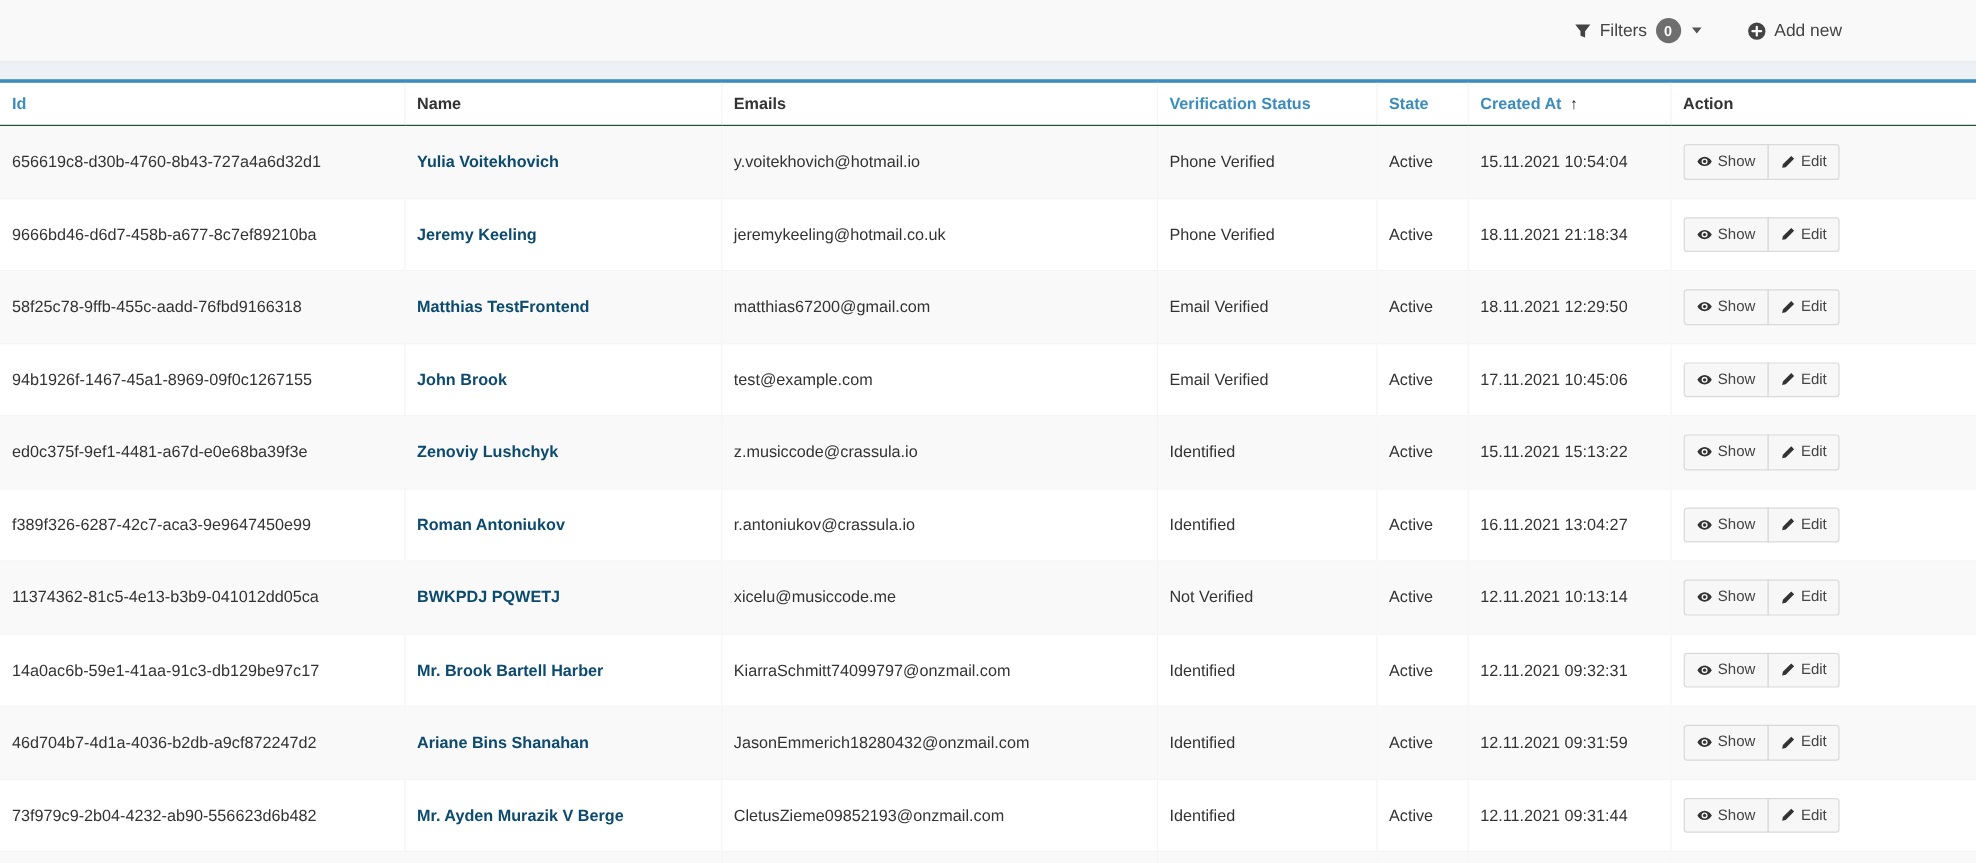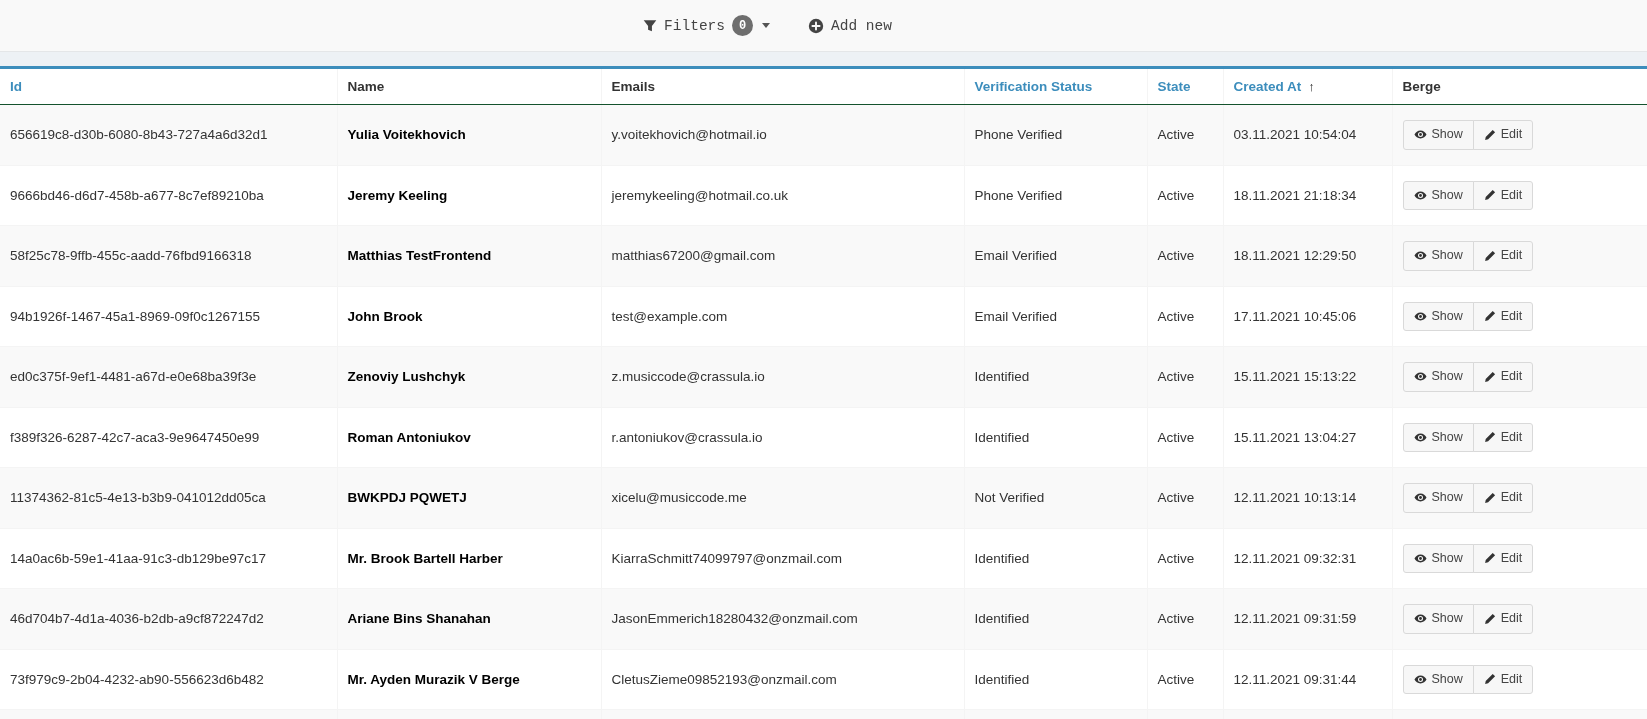--- a/index.html
+++ b/index.html
@@ -5,22 +5,22 @@
   * { box-sizing: border-box; margin: 0; padding: 0; }
   html, body {
     width: 1647px; height: 719px; overflow: hidden;
     font-family: "Liberation Sans", "DejaVu Sans", sans-serif;
     background: #edf1f5;
   }
 
   
   .toolbar {
     height: 52px; background: #f9f9f9; border-bottom: 1px solid #e4e6e8;
-    display: flex; align-items: center; justify-content: center;
-    gap: 38px; padding-right: 112px; color: #444; font-family: Liberation Mono, monospace;
+    display: flex; align-items: center; justify-content: flex-end;
+    gap: 38px; padding-right: 112px; color: #444;
   }
   .toolbar-control {
     display: inline-flex; align-items: center; gap: 7px;
     font-size: 14.5px; color: #444; cursor: pointer; user-select: none;
   }
   .toolbar-control svg { display: block; }
   .badge-count {
     min-width: 21px; height: 21px; border-radius: 11px; padding: 0 5px;
     background: #6e6e6e; color: #fff; font-size: 12px; font-weight: bold;
     display: inline-flex; align-items: center; justify-content: center;
@@ -56,21 +56,21 @@
 
   td {
     font-size: 13.5px; color: #333; padding: 15px 10px;
     border-right: 1px solid #f4f4f4; border-top: 1px solid #f4f4f4;
     white-space: nowrap; overflow: hidden; vertical-align: middle;
   }
   td:last-child { border-right: none; }
   tbody tr:nth-child(odd) td { background: #f9f9f9; }
 
   .name-link {
-    color: #000000; font-weight: bold; text-decoration: none; cursor: pointer;
+    color: #0c4a6e; font-weight: bold; text-decoration: none; cursor: pointer;
   }
 
   
   .btn-group { display: inline-flex; }
   .btn {
     display: inline-flex; align-items: center; gap: 5px;
     padding: 5px 10px; font-size: 12.5px; color: #444;
     background: #f7f7f7; border: 1px solid #d9d9d9; cursor: pointer;
     font-family: inherit; line-height: 1.4;
   }
@@ -117,33 +117,33 @@
     <thead>
       <tr>
         <th class="sortable">Id</th>
         <th>Name</th>
         <th>Emails</th>
         <th class="sortable">Verification Status</th>
         <th class="sortable">State</th>
         <th class="sortable">
           <span>Created At</span><span class="sort-arrow">↑</span>
         </th>
-        <th>Berge</th>
+        <th>Action</th>
       </tr>
     </thead>
     <tbody>
   <tr>
-    <td>656619c8-d30b-6080-8b43-727a4a6d32d1</td>
+    <td>656619c8-d30b-4760-8b43-727a4a6d32d1</td>
     <td>
       <a class="name-link">Yulia Voitekhovich</a>
     </td>
     <td>y.voitekhovich@hotmail.io</td>
     <td>Phone Verified</td>
     <td>Active</td>
-    <td>03.11.2021 10:54:04</td>
+    <td>15.11.2021 10:54:04</td>
     <td>
       <span class="btn-group">
         <button class="btn btn-show">
           <span>
             <svg width="13" height="13" viewBox="0 0 16 16" fill="#333">
               <path d="M8 3.2C4.6 3.2 1.9 5.6.6 8c1.3 2.4 4 4.8 7.4 4.8s6.1-2.4 7.4-4.8C14.1 5.6 11.4 3.2 8 3.2zm0 7.9A3.1 3.1 0 1 1 8 4.9a3.1 3.1 0 0 1 0 6.2z"></path>
               <circle cx="8" cy="8" r="1.7"></circle>
             </svg>
           </span>
           <span>Show</span>
@@ -289,21 +289,21 @@
   </tr>
 
   <tr>
     <td>f389f326-6287-42c7-aca3-9e9647450e99</td>
     <td>
       <a class="name-link">Roman Antoniukov</a>
     </td>
     <td>r.antoniukov@crassula.io</td>
     <td>Identified</td>
     <td>Active</td>
-    <td>15.11.2021 13:04:27</td>
+    <td>16.11.2021 13:04:27</td>
     <td>
       <span class="btn-group">
         <button class="btn btn-show">
           <span>
             <svg width="13" height="13" viewBox="0 0 16 16" fill="#333">
               <path d="M8 3.2C4.6 3.2 1.9 5.6.6 8c1.3 2.4 4 4.8 7.4 4.8s6.1-2.4 7.4-4.8C14.1 5.6 11.4 3.2 8 3.2zm0 7.9A3.1 3.1 0 1 1 8 4.9a3.1 3.1 0 0 1 0 6.2z"></path>
               <circle cx="8" cy="8" r="1.7"></circle>
             </svg>
           </span>
           <span>Show</span>

